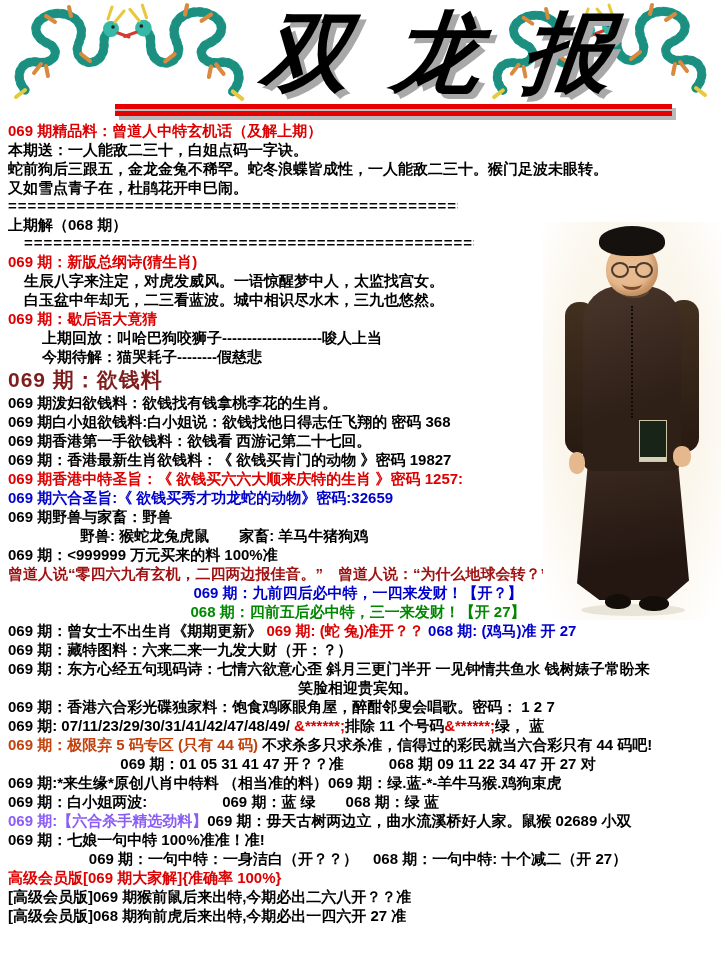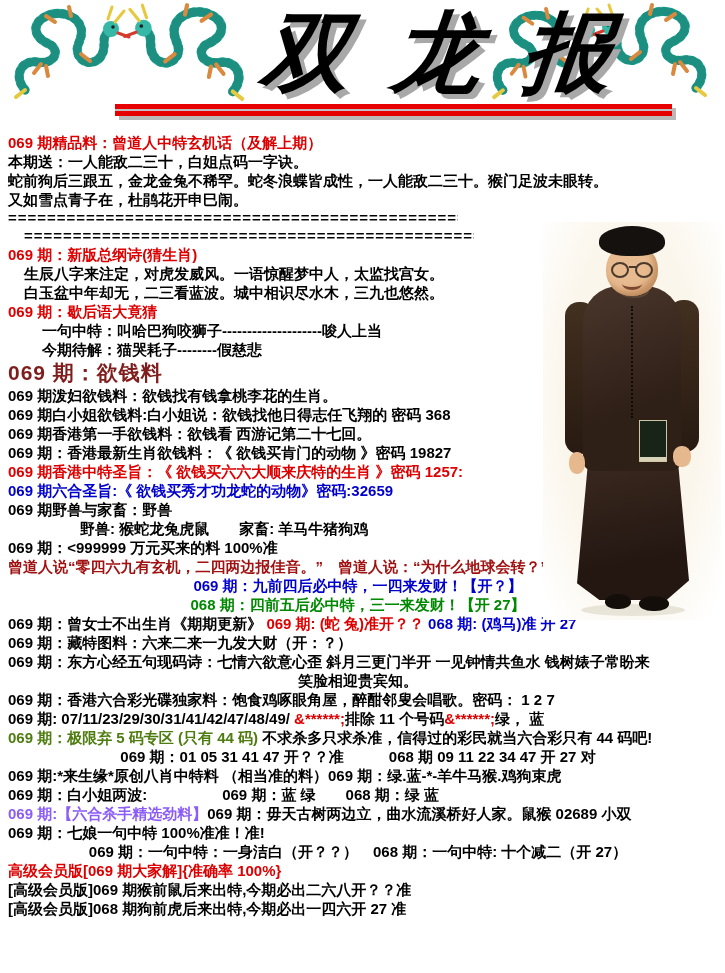--- a/index.html
+++ b/index.html
@@ -11,21 +11,21 @@
   .title{position:absolute;left:190px;top:2px;width:500px;text-align:center;
          font-family:"DejaVu Serif","Liberation Serif",serif;
          font-size:88px;font-weight:900;font-style:italic;color:#000;
          letter-spacing:6px;line-height:100px;transform:skewX(-6deg);
          text-shadow:6px 5px 0 #a8a8a8;white-space:nowrap;}
   .redline{position:absolute;left:115px;top:104px;width:557px;height:12px;
            box-shadow:4px 4px 0 #b9b9b9;}
   .redline .bar{height:5px;background:#e60000;}
   .redline .gap{height:2px;background:#c0c0c0;}
   
-  .content{position:absolute;left:8px;top:121px;width:712px;margin-top:12px;}
+  .content{position:absolute;left:8px;top:121px;width:712px;}
   .line{font-weight:bold;font-size:15px;line-height:19px;color:#000;white-space:pre-wrap;}
   .line.big{font-size:21px;line-height:27px;letter-spacing:1px;}
   .line.divider{font-size:15px;line-height:18px;white-space:nowrap;overflow:hidden;
                 max-width:450px;letter-spacing:1px;}
   .line.center{text-align:center;width:700px;}
   .line.indent1{padding-left:16px;}
   .line.indent2{padding-left:34px;}
   .line.indent-deep{padding-left:72px;}
   
   .photo{position:absolute;left:543px;top:222px;width:178px;height:398px;}
@@ -97,47 +97,48 @@
       <div class="bar"></div>
     </div>
   </div>
 
   <div class="content">
       <div class="line"><span style="color: rgb(221, 0, 0);">069 期精品料：曾道人中特玄机话（及解上期）</span></div>
       <div class="line"><span>本期送：一人能敌二三十，白姐点码一字诀。</span></div>
       <div class="line"><span>蛇前狗后三跟五，金龙金兔不稀罕。蛇冬浪蝶皆成性，一人能敌二三十。猴门足波未眼转。</span></div>
       <div class="line"><span>又如雪点青子在，杜鹃花开申巳闹。</span></div>
       <div class="line divider"><span>============================================================</span></div>
+      <div class="line"><span>上期解（068 期）</span></div>
       <div class="line divider indent1"><span>============================================================</span></div>
       <div class="line"><span style="color: rgb(221, 0, 0);">069 期：新版总纲诗(猜生肖)</span></div>
       <div class="line indent1"><span>生辰八字来注定，对虎发威风。一语惊醒梦中人，太监找宫女。</span></div>
       <div class="line indent1"><span>白玉盆中年却无，二三看蓝波。城中相识尽水木，三九也悠然。</span></div>
       <div class="line"><span style="color: rgb(221, 0, 0);">069 期：歇后语大竟猜</span></div>
-      <div class="line indent2"><span>一句中特：叫哈巴狗咬狮子--------------------唆人上当</span></div>
+      <div class="line indent2"><span>上期回放：叫哈巴狗咬狮子--------------------唆人上当</span></div>
       <div class="line indent2"><span>今期待解：猫哭耗子--------假慈悲</span></div>
       <div class="line big"><span style="color: #7f1d1d;">069 期：欲钱料</span></div>
       <div class="line"><span>069 期泼妇欲钱料：欲钱找有钱拿桃李花的生肖。</span></div>
       <div class="line"><span>069 期白小姐欲钱料:白小姐说：欲钱找他日得志任飞翔的 密码 368</span></div>
       <div class="line"><span>069 期香港第一手欲钱料：欲钱看 西游记第二十七回。</span></div>
       <div class="line"><span>069 期：香港最新生肖欲钱料：《 欲钱买肯门的动物 》密码 19827</span></div>
       <div class="line"><span style="color: rgb(221, 0, 0); text-align: center;">069 期香港中特圣旨：《 欲钱买六六大顺来庆特的生肖 》密码 1257:</span></div>
       <div class="line"><span style="color: rgb(0, 0, 204);">069 期六合圣旨:《 欲钱买秀才功龙蛇的动物》密码:32659</span></div>
       <div class="line"><span>069 期野兽与家畜：野兽</span></div>
       <div class="line indent-deep"><span>野兽: 猴蛇龙兔虎鼠　　家畜: 羊马牛猪狗鸡</span></div>
       <div class="line"><span>069 期：&lt;999999 万元买来的料 100%准</span></div>
       <div class="line"><span style="color: rgb(160, 18, 18);">曾道人说“零四六九有玄机，二四两边报佳音。”　曾道人说：“为什么地球会转？”</span></div>
       <div class="line center"><span style="color: rgb(0, 0, 204);">069 期：九前四后必中特，一四来发财！【开？】</span></div>
       <div class="line center"><span style="color: rgb(0, 136, 0);">068 期：四前五后必中特，三一来发财！【开 27】</span></div>
       <div class="line"><span>069 期：曾女士不出生肖《期期更新》 </span><span style="color: rgb(221, 0, 0);">069 期: (蛇 兔)准开？？ </span><span style="color: rgb(0, 0, 204);">068 期: (鸡马)准 开 27</span></div>
       <div class="line"><span>069 期：藏特图料：六来二来一九发大财（开：？）</span></div>
       <div class="line"><span>069 期：东方心经五句现码诗：七情六欲意心歪 斜月三更门半开 一见钟情共鱼水 钱树婊子常盼来</span></div>
       <div class="line center"><span>笑脸相迎贵宾知。</span></div>
       <div class="line"><span>069 期：香港六合彩光碟独家料：饱食鸡啄眼角屋，醉酣邻叟会唱歌。密码： 1 2 7</span></div>
       <div class="line"><span>069 期: 07/11/23/29/30/31/41/42/47/48/49/ </span><span style="color: rgb(221, 0, 0);">&amp;******;</span><span>排除 11 个号码</span><span style="color: rgb(221, 0, 0);">&amp;******;</span><span>绿， 蓝</span></div>
-      <div class="line"><span style="color: #4d7c0f;">069 期：极限弃 5 码专区 (只有 44 码) </span><span>不求杀多只求杀准，信得过的彩民就当六合彩只有 44 码吧!</span></div>
+      <div class="line"><span style="color: #c2410c;">069 期：极限弃 5 码专区 (只有 44 码) </span><span>不求杀多只求杀准，信得过的彩民就当六合彩只有 44 码吧!</span></div>
       <div class="line center"><span>069 期：01 05 31 41 47 开？？准　　　068 期 09 11 22 34 47 开 27 对</span></div>
       <div class="line"><span>069 期:*来生缘*原创八肖中特料 （相当准的料）069 期：绿.蓝-*-羊牛马猴.鸡狗束虎</span></div>
       <div class="line"><span>069 期：白小姐两波:　　　　　069 期：蓝 绿　　068 期：绿 蓝</span></div>
       <div class="line"><span style="color: #8b5cf6;">069 期:【六合杀手精选劲料】</span><span>069 期：毋天古树两边立，曲水流溪桥好人家。鼠猴 02689 小双</span></div>
       <div class="line"><span>069 期：七娘一句中特 100%准准！准!</span></div>
       <div class="line center"><span>069 期：一句中特：一身洁白（开？？）　068 期：一句中特: 十个减二（开 27）</span></div>
       <div class="line"><span style="color: rgb(221, 0, 0);">高级会员版[069 期大家解]{准确率 100%}</span></div>
       <div class="line"><span>[高级会员版]069 期猴前鼠后来出特,今期必出二六八开？？准</span></div>
       <div class="line"><span>[高级会员版]068 期狗前虎后来出特,今期必出一四六开 27 准</span></div>
     </div>

